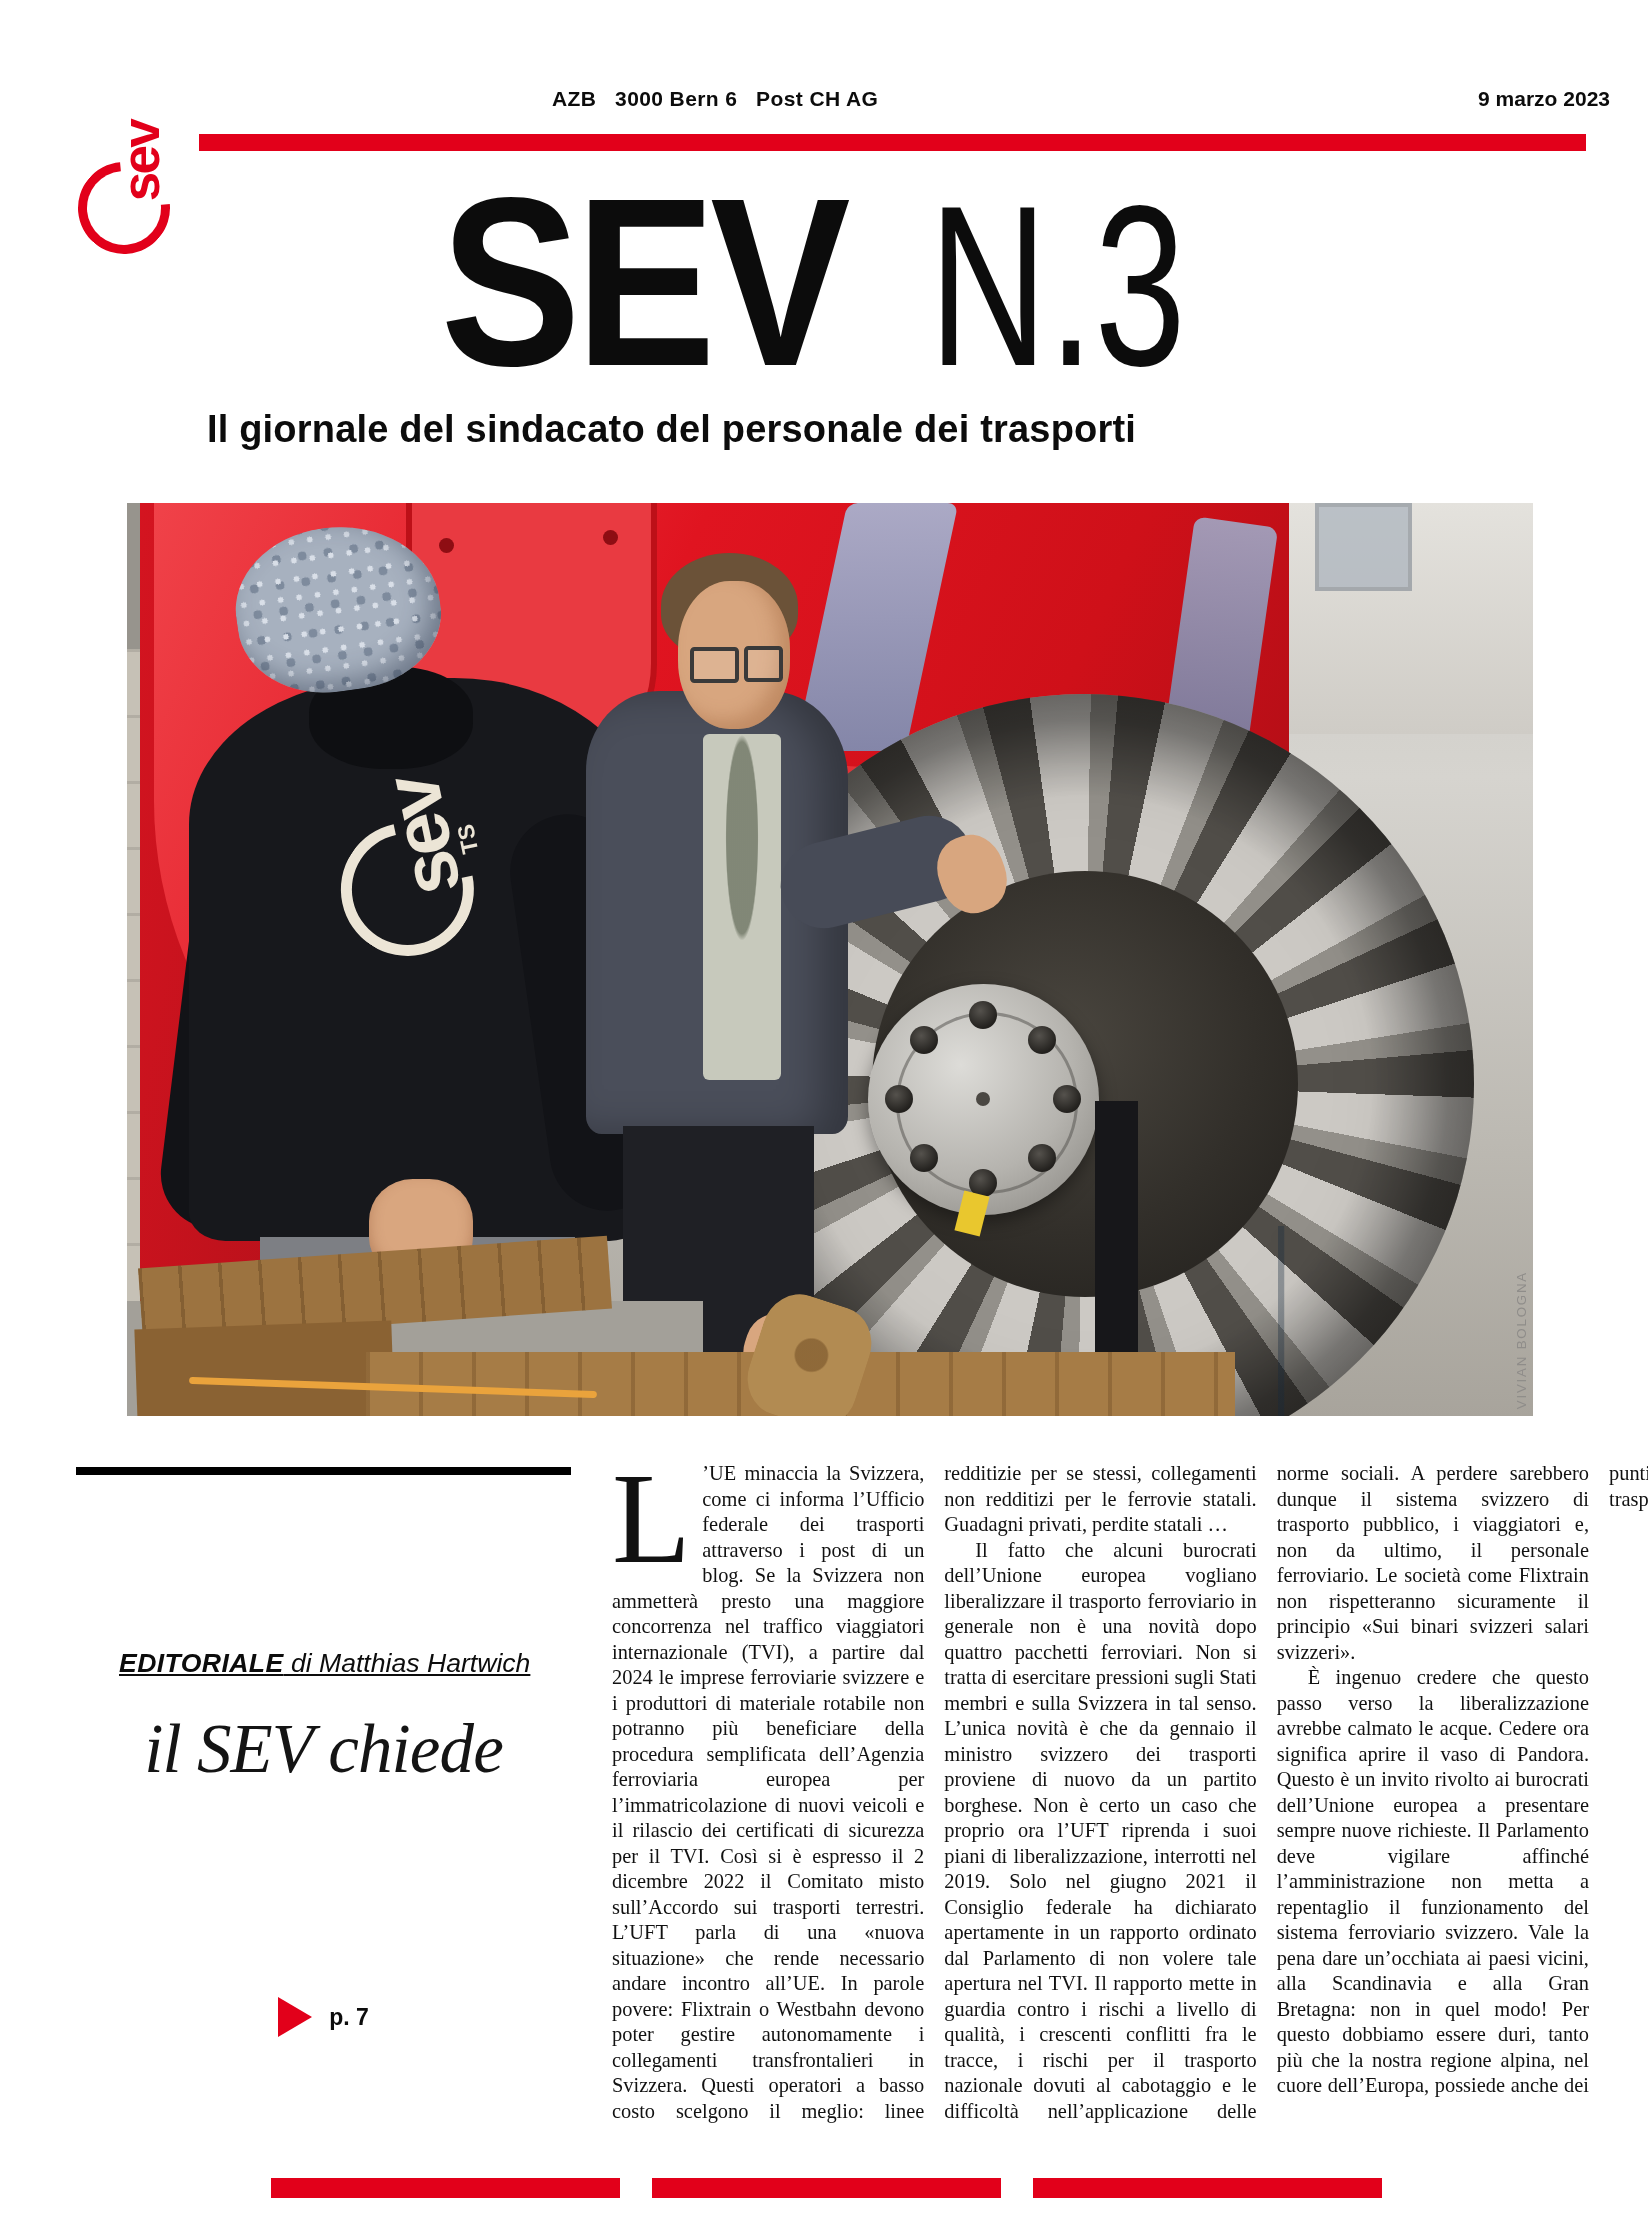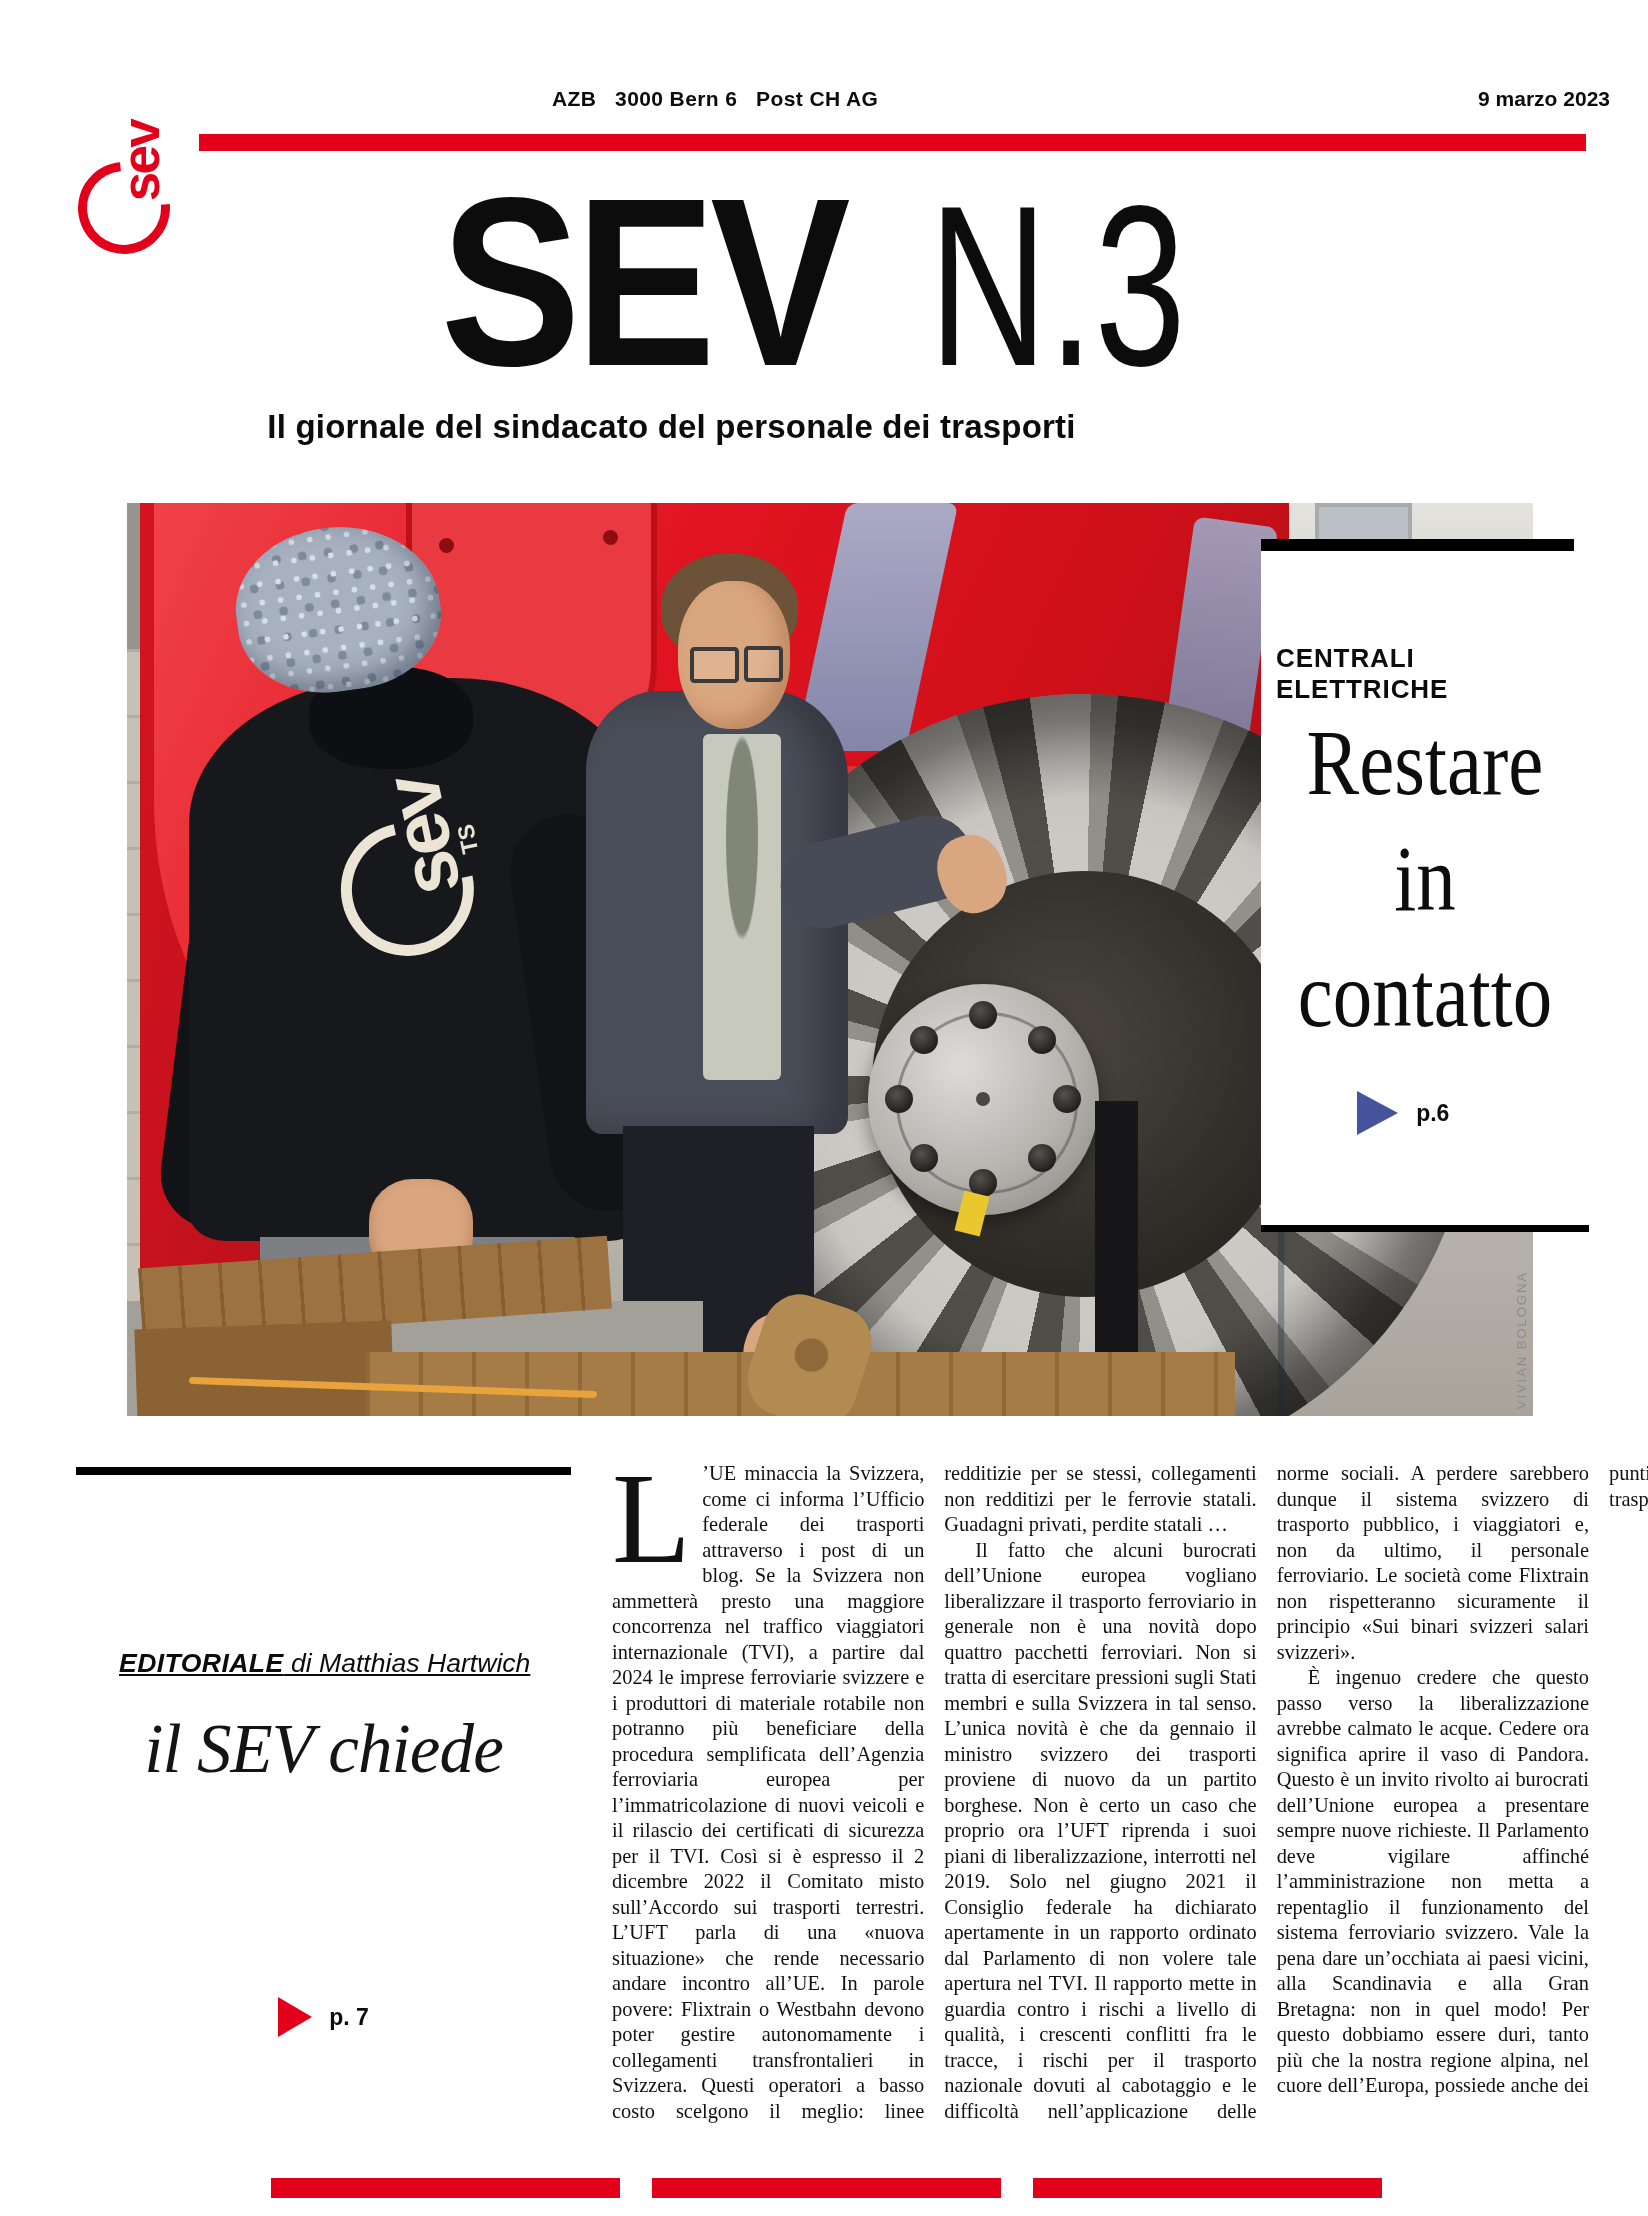--- a/index.html
+++ b/index.html
@@ -20,21 +20,21 @@
     border:9.3px solid #e2001a; border-radius:50%; border-top-color:transparent; transform:rotate(40deg);}
   .sev-logo-text{position:absolute; left:39px; top:-6.2px; font-size:53px; font-weight:bold; color:#e2001a;
     writing-mode:vertical-rl; transform:rotate(180deg); letter-spacing:-2.7px; line-height:1;}
 
   
   .masthead{left:0; top:163px; width:1649px; text-align:center; white-space:nowrap;}
   .masthead-brand{display:inline-block; font-size:239px; line-height:239px; font-weight:900;
     letter-spacing:-6.2px; transform:scaleX(.88); transform-origin:center;}
   .masthead-issue{display:inline-block; font-size:228px; line-height:239px; font-weight:400;
     letter-spacing:0.9px; transform:scaleX(.72); transform-origin:center; margin-left:4.4px;}
-  .masthead-sub{left:0; top:408px; width:1343px; text-align:center; font-size:33px; font-weight:bold; letter-spacing:0.2px;}
+  .masthead-sub{left:0; top:408px; width:1343px; text-align:center; font-size:38px; font-weight:bold; letter-spacing:0.2px;}
 
   
   .photo{left:127px; top:503px; width:1406px; height:913px; overflow:hidden;
     background:linear-gradient(180deg,#c9c7c2 0%, #d6d4cf 30%, #bcb9b2 70%, #a8a49c 100%);}
   .ph-wall-tr{left:1042px; top:0; width:365px; height:231px;
     background:linear-gradient(180deg,#e4e2dd,#cfccc6);}
   .ph-window{left:1188px; top:0px; width:89px; height:80px; background:#aab3bd; opacity:.7; border:4.4px solid #8d949c;}
   .ph-pillar{left:0; top:146px; width:75px; height:767px; background:#c6c1b6;
     background-image:repeating-linear-gradient(180deg, rgba(0,0,0,.10) 0 2.7px, transparent 2.7px 66px);}
   .ph-pillar-top{left:0; top:0; width:75px; height:151px; background:#97948d;}
@@ -252,34 +252,20 @@
     <div class="abs beam1"></div>
     <div class="abs beam2"></div>
     <div class="abs beam3"></div>
     <div class="abs log-right"></div>
     <div class="abs cable"></div>
     <div class="abs jeans"></div>
 
     <div class="abs photo-credit">VIVIAN BOLOGNA</div>
   </div>
 
-  <div class="abs cover-box">
-    <div class="cover-topbar"></div>
-    <div class="cover-kicker">CENTRALI ELETTRICHE</div>
-    <div class="cover-title">
-      <div>Restare</div>
-      <div>in</div>
-      <div>contatto</div>
-    </div>
-    <div class="cover-arrow-row">
-      <div class="arrow-blue"></div>
-      <span class="pageref">p.6</span>
-    </div>
-    <div class="cover-bottombar"></div>
-  </div>
 
   <div class="abs edit-bar"></div>
   <div class="abs edit-label-row">
     <span class="edit-label">EDITORIALE</span><span class="edit-byline"> di Matthias Hartwich</span>
   </div>
   <div class="abs edit-title">
     <div>il SEV chiede</div>
   </div>
   <div class="abs edit-arrow-row">
     <div class="arrow-red"></div>

